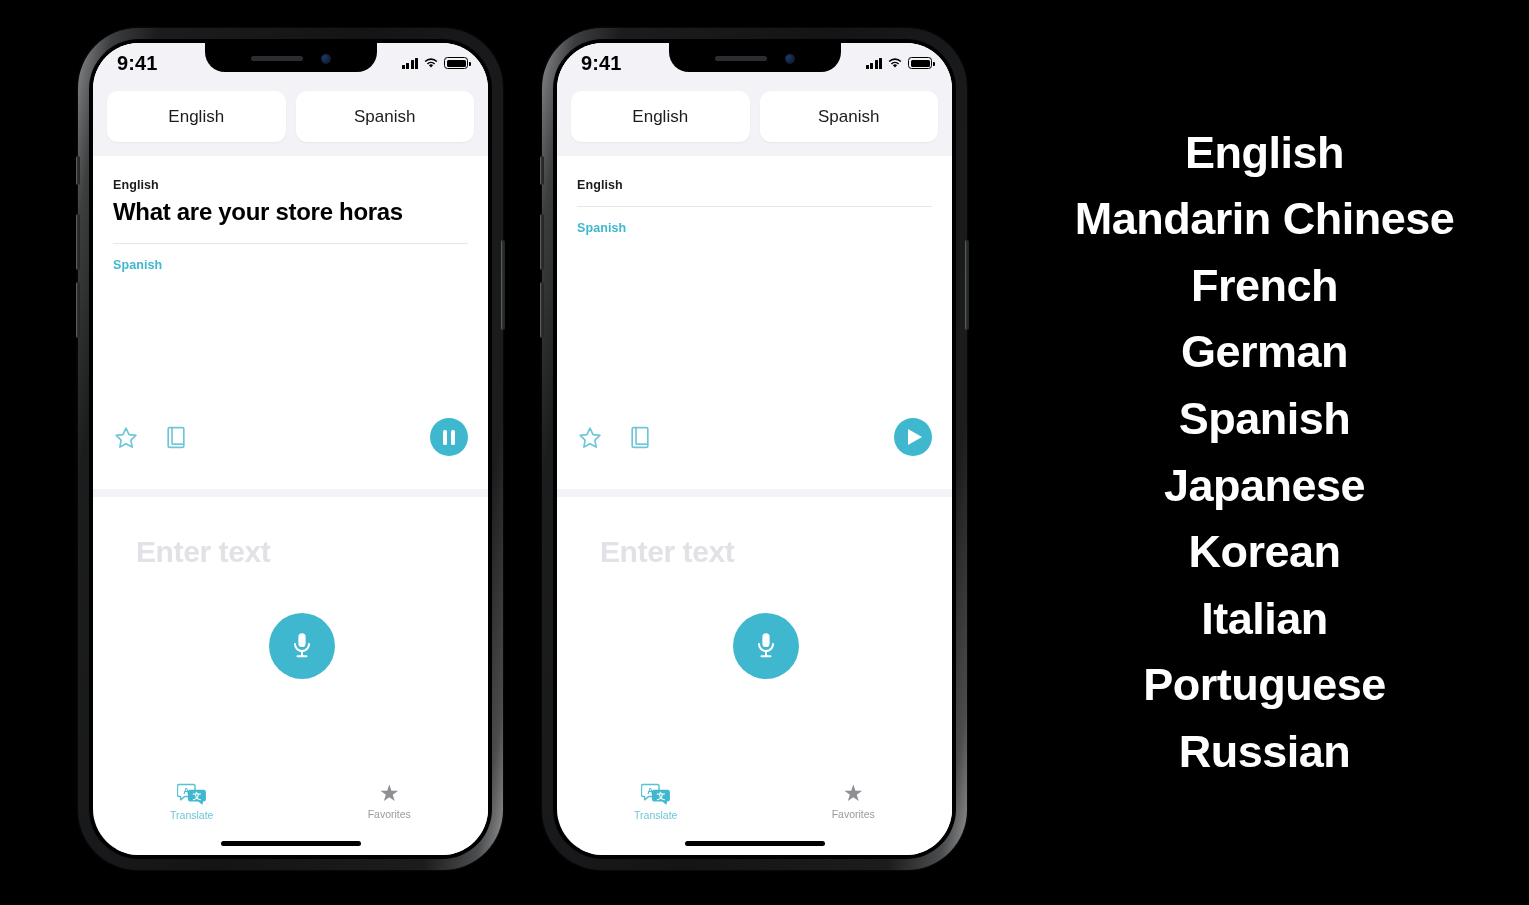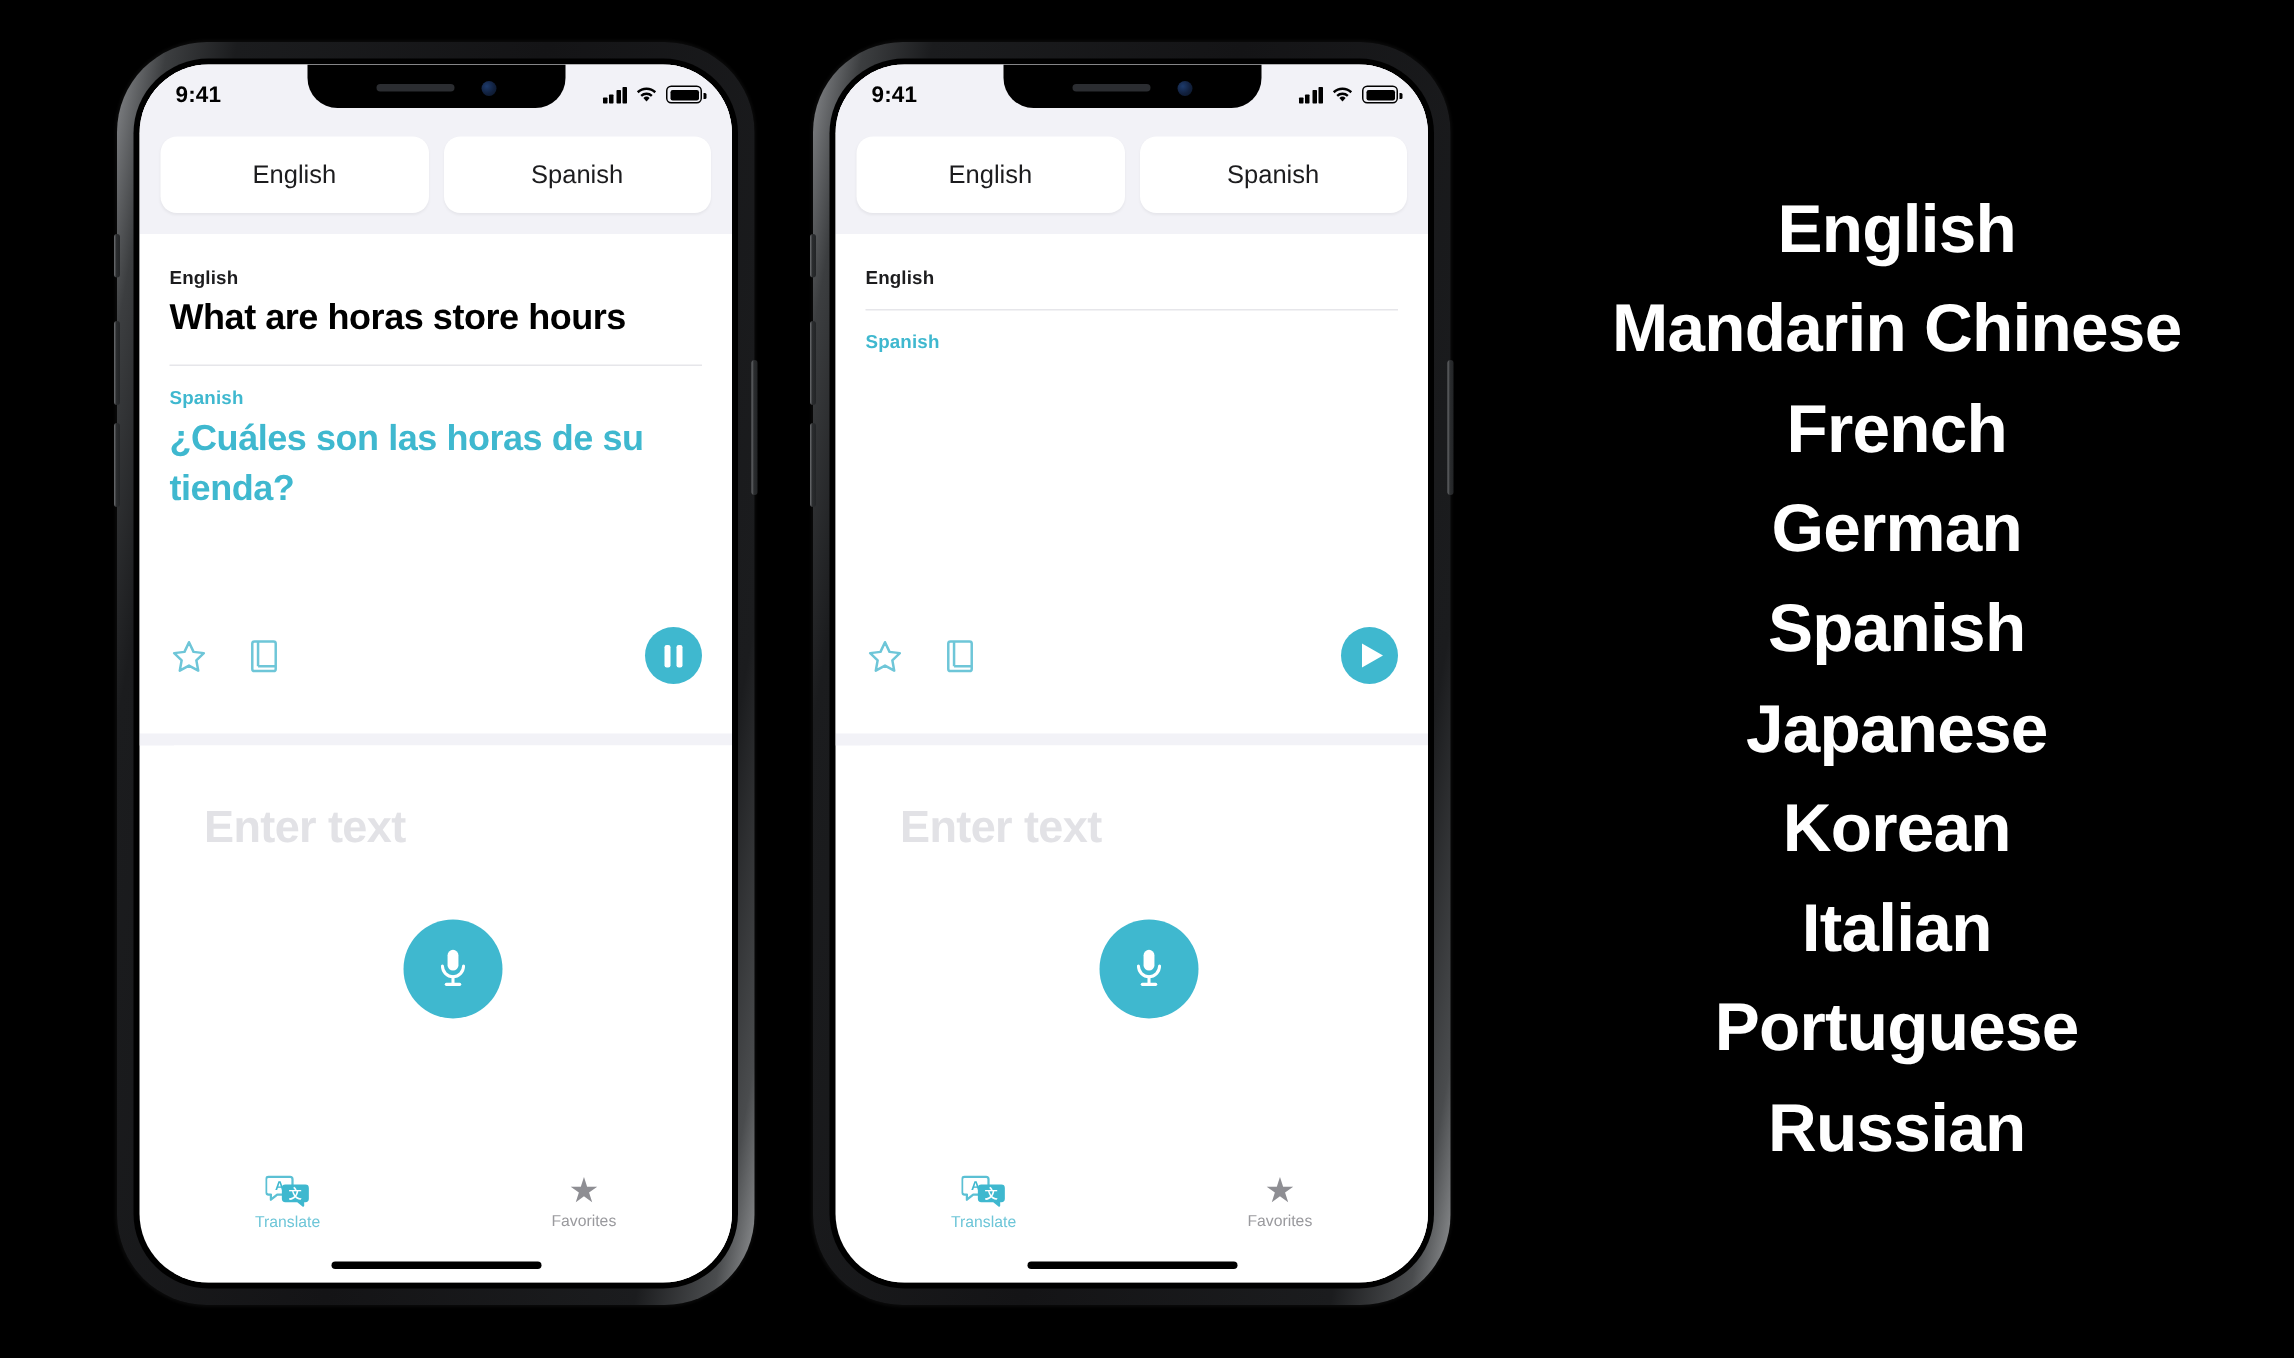--- a/index.html
+++ b/index.html
@@ -60,21 +60,21 @@
              margin-top:2px; }
 
   
   .statusbar {
     position: absolute; top: 0; left: 0; right: 0; height: 34px;
     display: flex; align-items: center; justify-content: space-between;
     padding: 6px 20px 0 24px;
     z-index: 20;
     background: #f2f2f7;
   }
-  .sb-time { font-size: 15px; font-weight: 700; color: #000; letter-spacing: .1px; }
+  .sb-time { font-size: 20px; font-weight: 700; color: #000; letter-spacing: .1px; }
   .sb-right { display: flex; align-items: center; gap: 5px; }
   .bars { display: flex; align-items: flex-end; gap: 1.5px; height: 11px; }
   .bars i { width: 3px; background: #000; border-radius: .5px; display:block; }
   .bars i:nth-child(1){ height:4px } .bars i:nth-child(2){ height:6px }
   .bars i:nth-child(3){ height:8.5px } .bars i:nth-child(4){ height:11px }
   .batt { width: 24px; height: 12px; border: 1.5px solid #000; border-radius: 3.5px; position: relative; padding:1.5px; }
   .batt::after { content:''; position:absolute; right:-3.5px; top:3.5px; width:2px; height:4px;
                  background:#000; border-radius:0 1px 1px 0; }
   .batt span { display:block; width: 100%; height: 100%; background: #000; border-radius: 1.5px; }
 
@@ -233,24 +233,23 @@
           <span class="camera"></span>
         </div>
 
         <div class="lang-header">
           <div class="lang-btn">English</div>
           <div class="lang-btn">Spanish</div>
         </div>
 
         <div class="card">
           <div class="lbl lbl-src">English</div>
-          <div class="src-text">What are horas store hours</div>
+          <div class="src-text">What are your store horas</div>
           <div class="divider"></div>
           <div class="lbl lbl-tgt">Spanish</div>
-          <div class="tgt-text">¿Cuáles son las horas de su tienda?</div>
 
           <div class="action-row">
             <span class="icon-btn">
               <svg width="26" height="25" viewBox="0 0 24 24" fill="none" stroke="#6ec6d8" stroke-width="1.6" stroke-linejoin="round">
                 <polygon points="12,3 14.9,9.2 21.5,10 16.7,14.6 17.9,21.2 12,18 6.1,21.2 7.3,14.6 2.5,10 9.1,9.2"></polygon>
               </svg>
             </span>
             <span class="icon-btn">
               <svg width="22" height="25" viewBox="0 0 20 24" fill="none" stroke="#6ec6d8" stroke-width="1.6" stroke-linejoin="round">
                 <rect x="2.5" y="2.5" width="15" height="19" rx="1.4"></rect>

